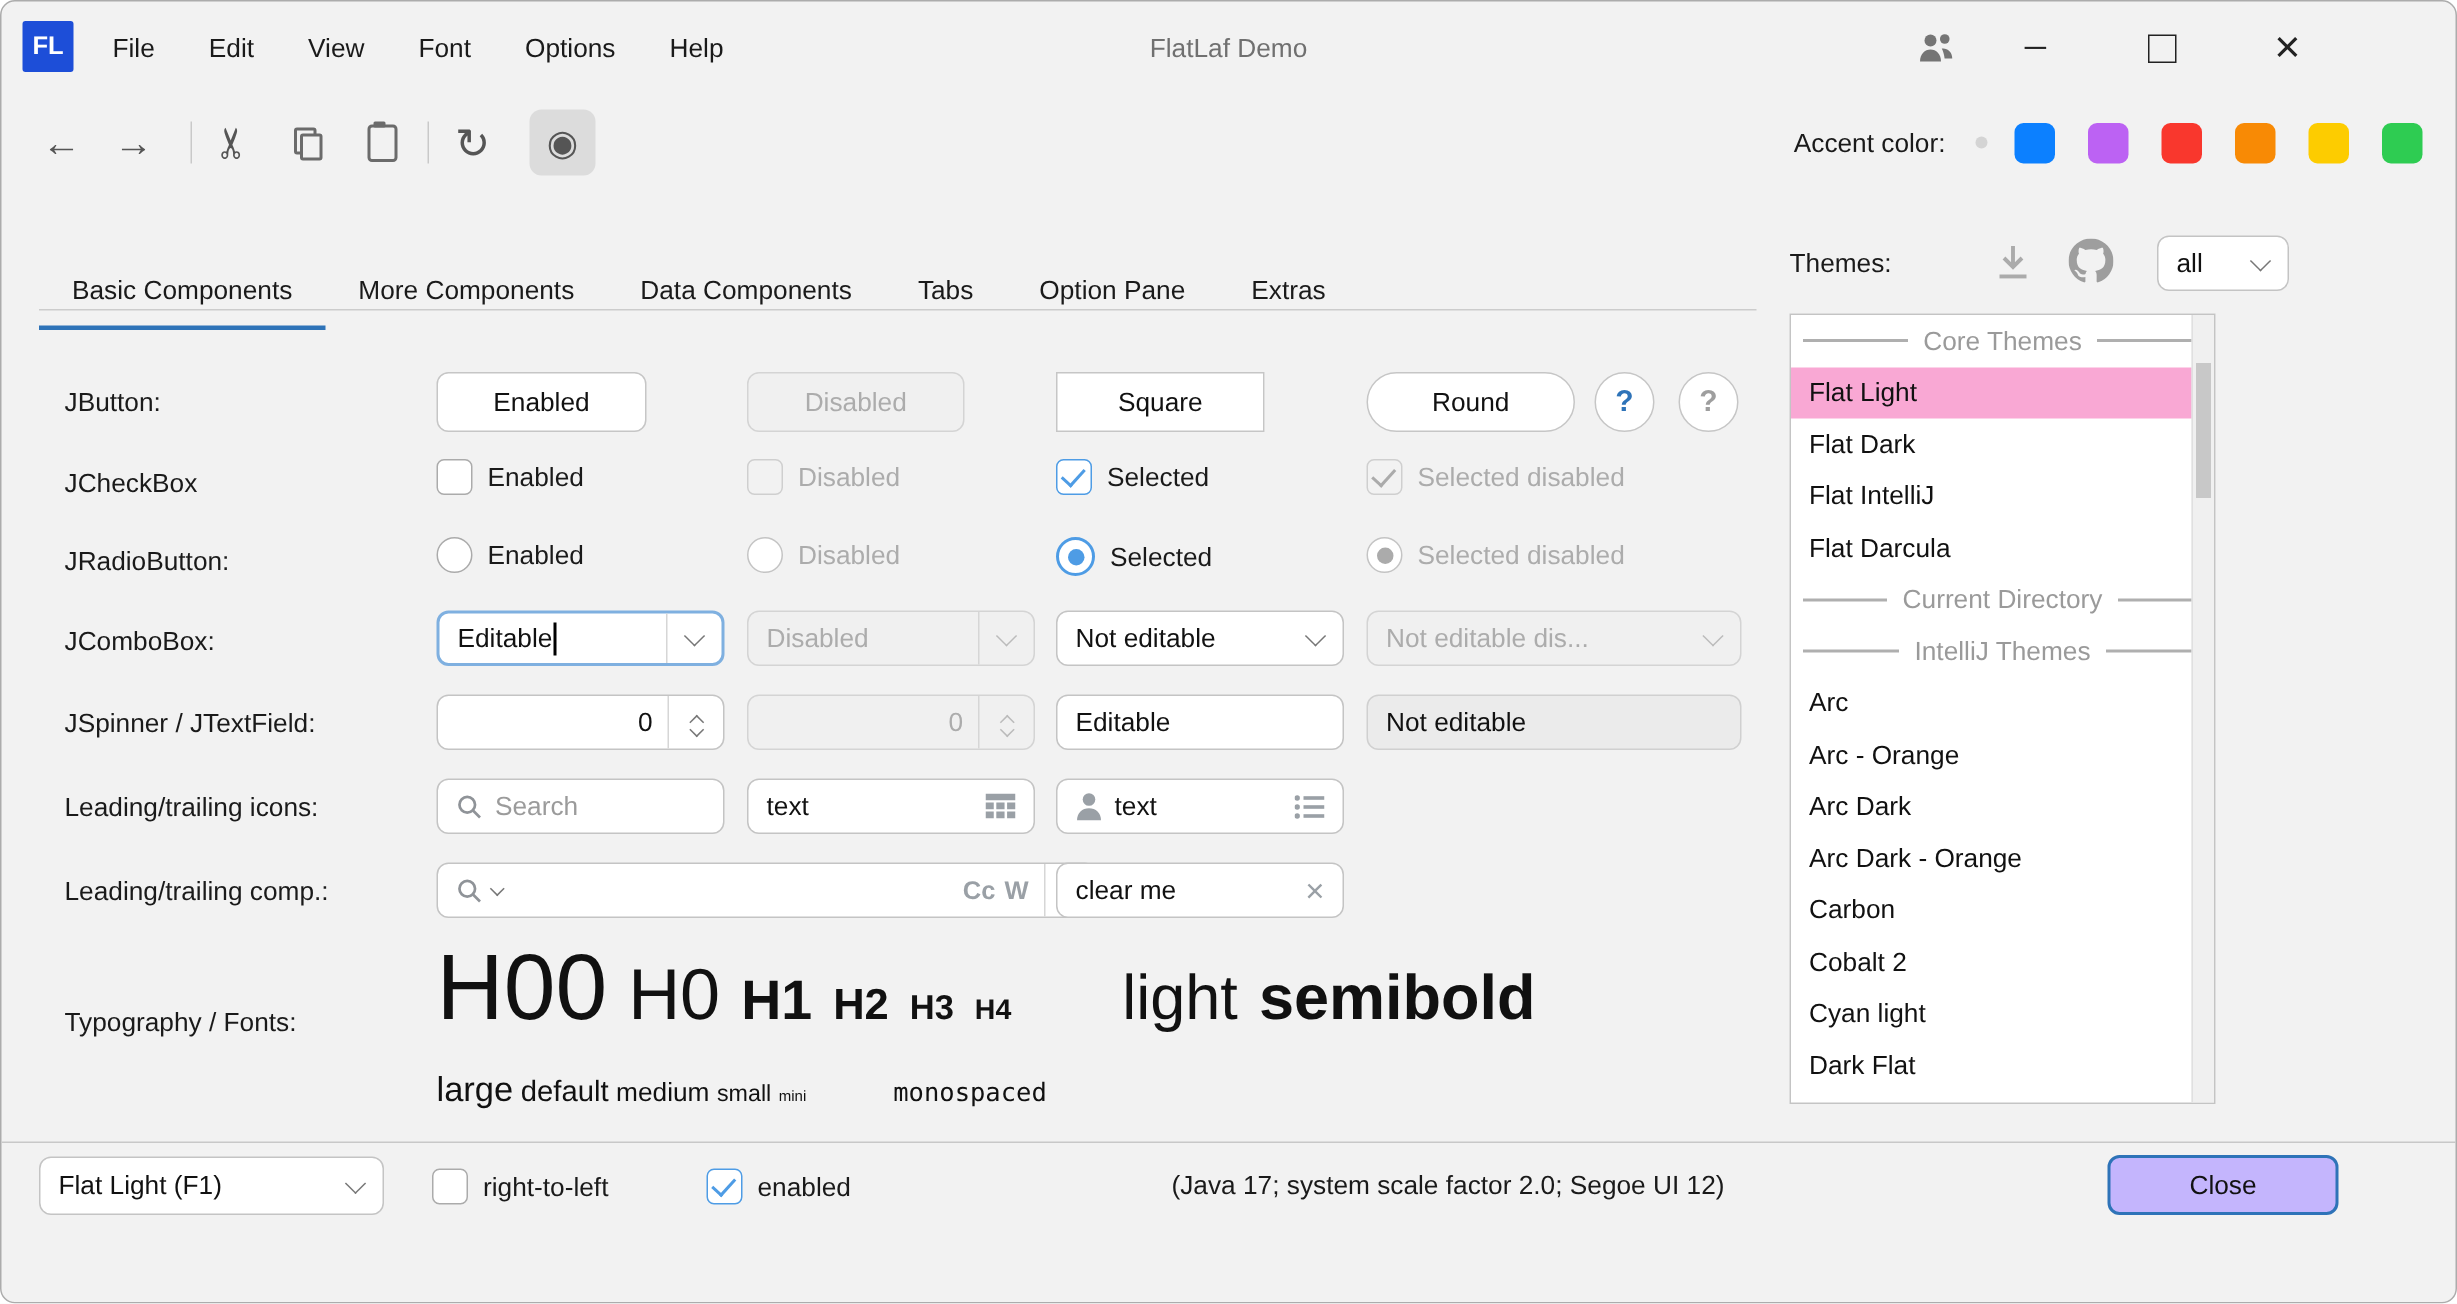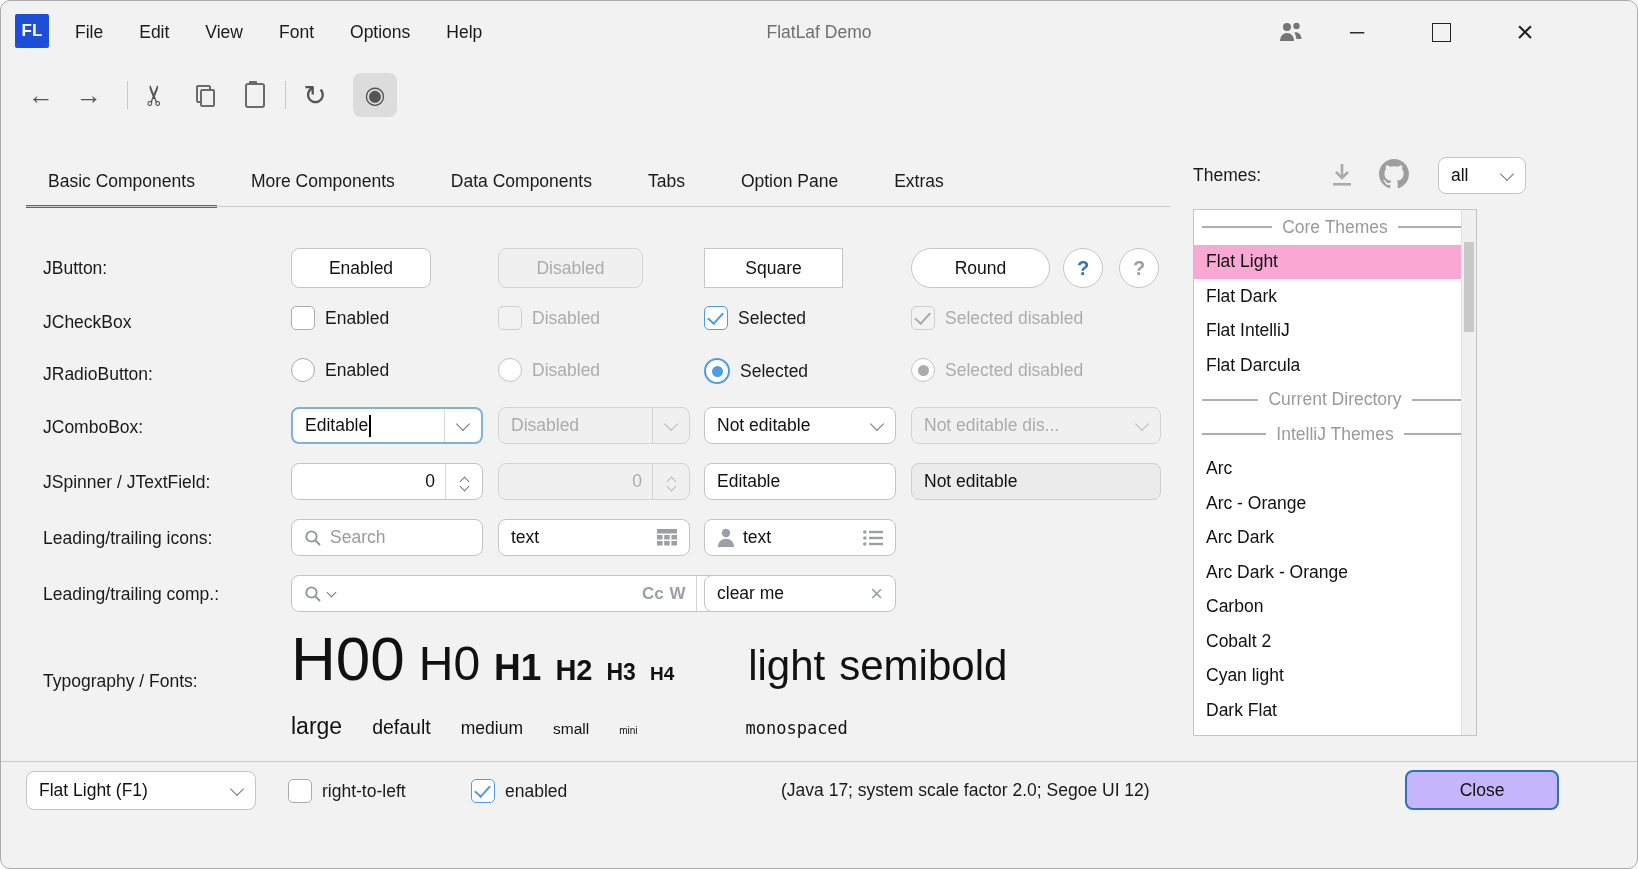--- a/index.html
+++ b/index.html
@@ -23,21 +23,21 @@
   .copy-ic i:first-child{left:0;top:0;}
   .copy-ic i:last-child{left:4px;top:4px;}
   .paste-ic{position:relative;width:16px;height:21px;border:2px solid #6B6B6B;border-radius:3px;}
   .paste-ic i{position:absolute;left:2px;top:-4px;width:8px;height:4px;background:#6B6B6B;border-radius:1px;}
   #accent-row{right:0;top:72px;height:44px;display:flex;align-items:center;gap:22px;padding-right:22px;}
   #accent-label{font-size:17.5px;color:#1a1a1a;margin-right:2px;}
   .swatch{width:27px;height:27px;border-radius:6px;}
   .swatch-wrap{padding:4px;border-radius:9px;}
   .swatch-wrap.sel{background:#D4D4D4;margin:-4px;}
   
-  #tabs{left:25px;top:156px;display:flex;gap:12px;font-size:17.5px;color:#1a1a1a;}
+  #tabs{left:25px;top:168px;display:flex;gap:0;font-size:17.5px;color:#1a1a1a;}
   .tab{padding:14px 22px 16px 22px;position:relative;}
   .tab.sel{font-weight:normal;}
   .tab.sel::after{content:"";position:absolute;left:0;right:0;bottom:0;height:3px;background:#2E73B8;}
   #tabline{left:25px;top:205px;width:1145px;height:1px;background:#CCCCCC;}
   
   .rlabel{left:42px;font-size:17.5px;color:#1a1a1a;}
   .btn{display:flex;align-items:center;justify-content:center;background:#fff;border:1px solid #C6C6C6;
        border-radius:8px;font-size:17.5px;color:#111;height:40px;}
   .btn.dis{background:#F0F0F0;color:#ACACAC;border-color:#D4D4D4;}
   .btn.square{border-radius:0;}
@@ -70,21 +70,21 @@
   .caret{display:inline-block;width:1.5px;height:22px;background:#000;margin-left:1px;}
   .vline{width:1px;align-self:stretch;background:#D6D6D6;flex:none;}
   .grow{flex:1;}
   .ph{color:#9B9B9B;}
   .gicon{color:#9AA0A6;}
   .traily{margin-left:auto;}
   
   .typo{position:absolute;display:flex;align-items:baseline;color:#111;}
   .h00{font-size:62px;}.h0{font-size:48px;}.h1{font-size:37px;font-weight:bold;}
   .h2{font-size:29px;font-weight:bold;}.h3{font-size:23px;font-weight:bold;}.h4{font-size:19px;font-weight:bold;}
-  .tlight{font-size:42px;font-weight:300;}.tsemi{font-size:42px;font-weight:normal;}
+  .tlight{font-size:42px;font-weight:300;}.tsemi{font-size:42px;font-weight:bold;}
   .tlarge{font-size:23px;}.tdef{font-size:19.5px;}.tmed{font-size:17.5px;}.tsmall{font-size:15.5px;}
   .tmini{font-size:10px;}.tmono{font-size:17px;font-family:"DejaVu Sans Mono",monospace;}
   
   #themes-label{left:1192px;top:164px;font-size:17.5px;color:#1a1a1a;}
   #all-combo{left:1437px;top:156px;width:88px;height:37px;}
   #theme-list{left:1192px;top:208px;width:284px;height:527px;background:#fff;border:1px solid #C4C4C4;overflow:hidden;}
   .titem{height:34.5px;display:flex;align-items:center;padding-left:12px;font-size:17.5px;color:#111;}
   .titem.sel{background:#f9a8d4;}
   .tsep2{height:34.5px;display:flex;align-items:center;gap:10px;color:#9A9A9A;font-size:17.5px;padding:0 8px;}
   .tsep2 i{flex:1;height:2px;background:#AFAFAF;}
@@ -147,20 +147,30 @@
       </span>
   </div>
   <div class="abs tsep" style="left:284px"></div>
   <div class="abs tbtn" style="left:292px;width:44px;font-size:28px">
       <span>↻</span>
     </div>
   <div class="abs tbtn" id="eye-btn" style="left:352px;width:44px;font-size:24px">
       <span>◉</span>
     </div>
 
+  <div class="abs" id="accent-row">
+    <span id="accent-label">Accent color:</span>
+    <span class="swatch-wrap sel"><span class="swatch" style="background: rgb(46, 115, 184);"></span></span>
+    <span class="swatch" style="background: rgb(12, 128, 255);"></span>
+    <span class="swatch" style="background: rgb(188, 98, 243);"></span>
+    <span class="swatch" style="background: rgb(249, 55, 45);"></span>
+    <span class="swatch" style="background: rgb(248, 138, 5);"></span>
+    <span class="swatch" style="background: rgb(253, 204, 0);"></span>
+    <span class="swatch" style="background: rgb(46, 204, 82);"></span>
+  </div>
 
   <div class="abs" id="tabs">
     <span class="tab sel">Basic Components</span>
     <span class="tab">More Components</span>
     <span class="tab">Data Components</span>
     <span class="tab">Tabs</span>
     <span class="tab">Option Pane</span>
     <span class="tab">Extras</span>
   </div>
   <div class="abs" id="tabline"></div>
@@ -345,21 +355,21 @@
     <span class="h00">H00</span>
     <span class="h0">H0</span>
     <span class="h1">H1</span>
     <span class="h2">H2</span>
     <span class="h3">H3</span>
     <span class="h4">H4</span>
     <span style="width:46px"></span>
     <span class="tlight">light</span>
     <span class="tsemi">semibold</span>
   </div>
-  <div class="typo" style="left:290px;top:712px;gap:30px">
+  <div class="typo" style="left:290px;top:712px;gap:5px">
     <span class="tlarge">large</span>
     <span class="tdef">default</span>
     <span class="tmed">medium</span>
     <span class="tsmall">small</span>
     <span class="tmini">mini</span>
     <span style="width:48px"></span>
     <span class="tmono">monospaced</span>
   </div>
 
   <div class="abs" id="themes-label">Themes:</div>

